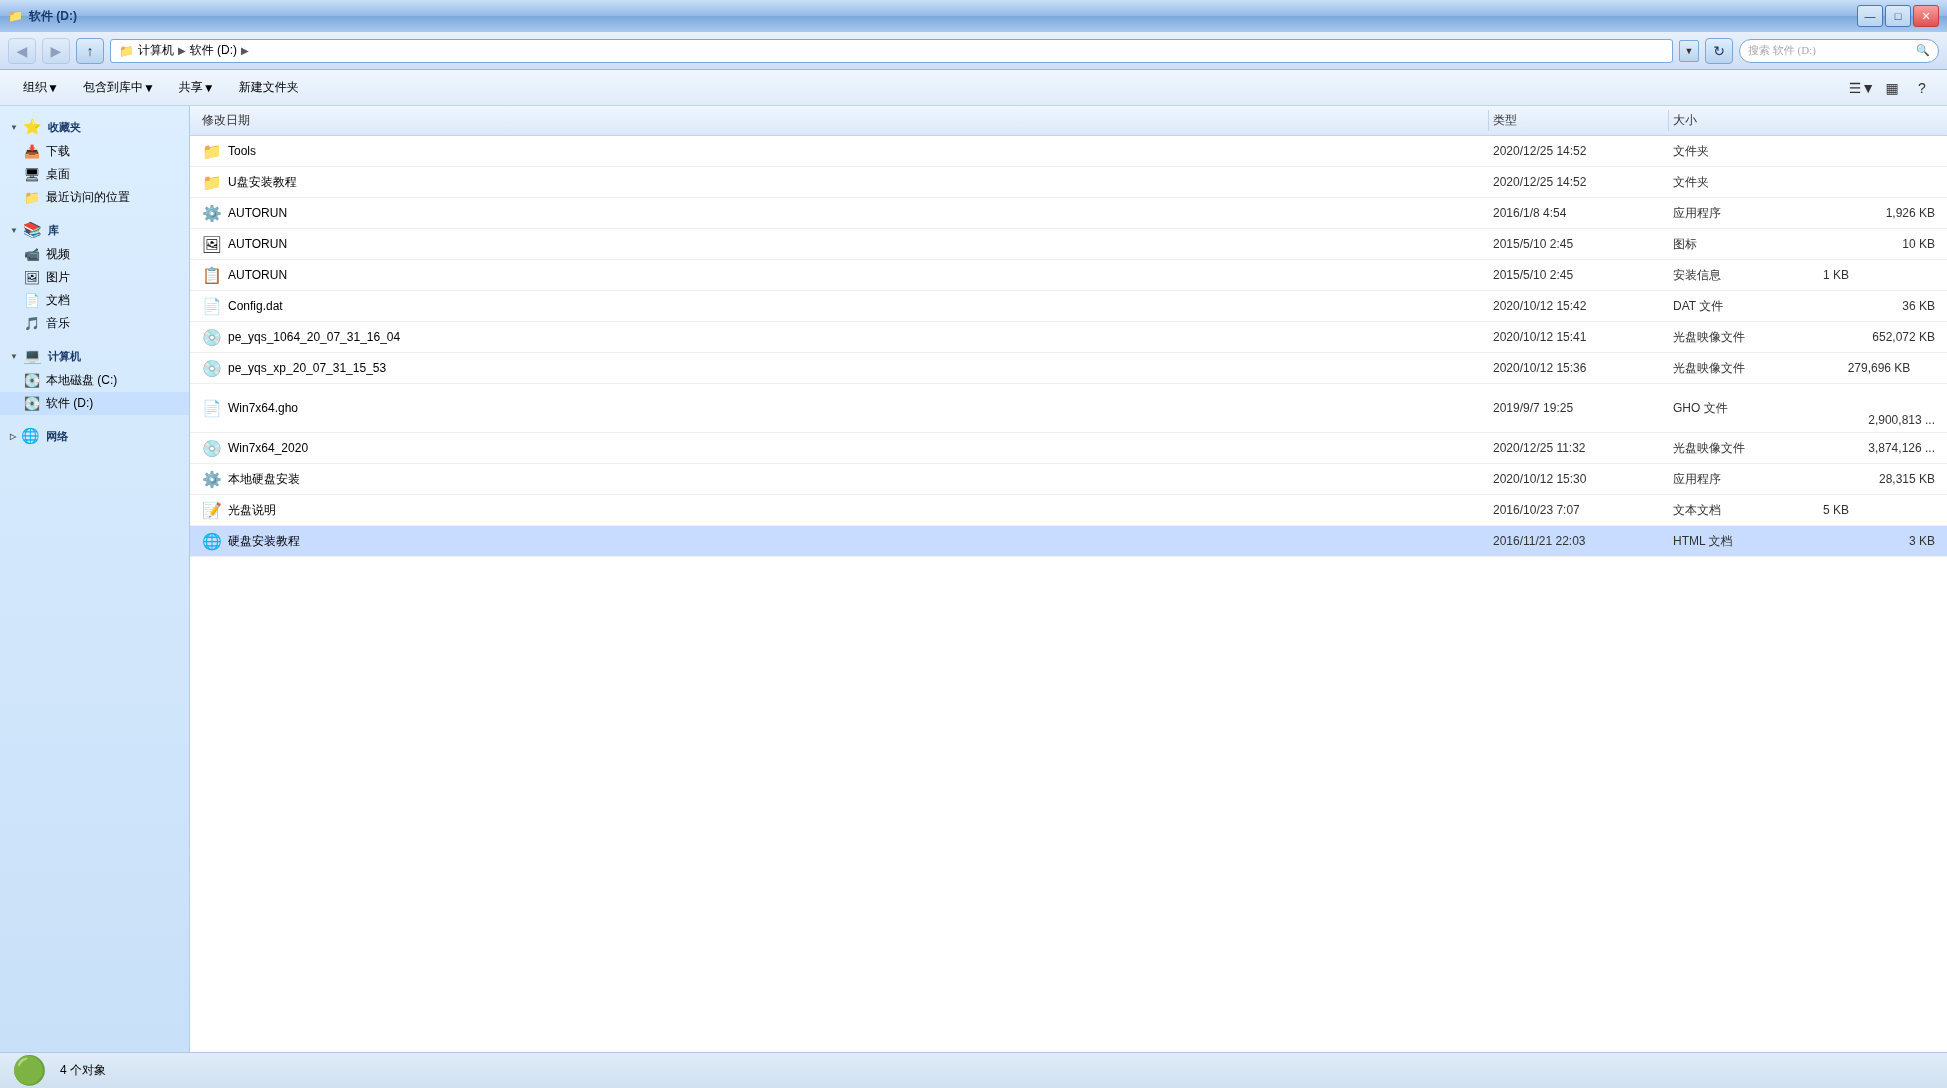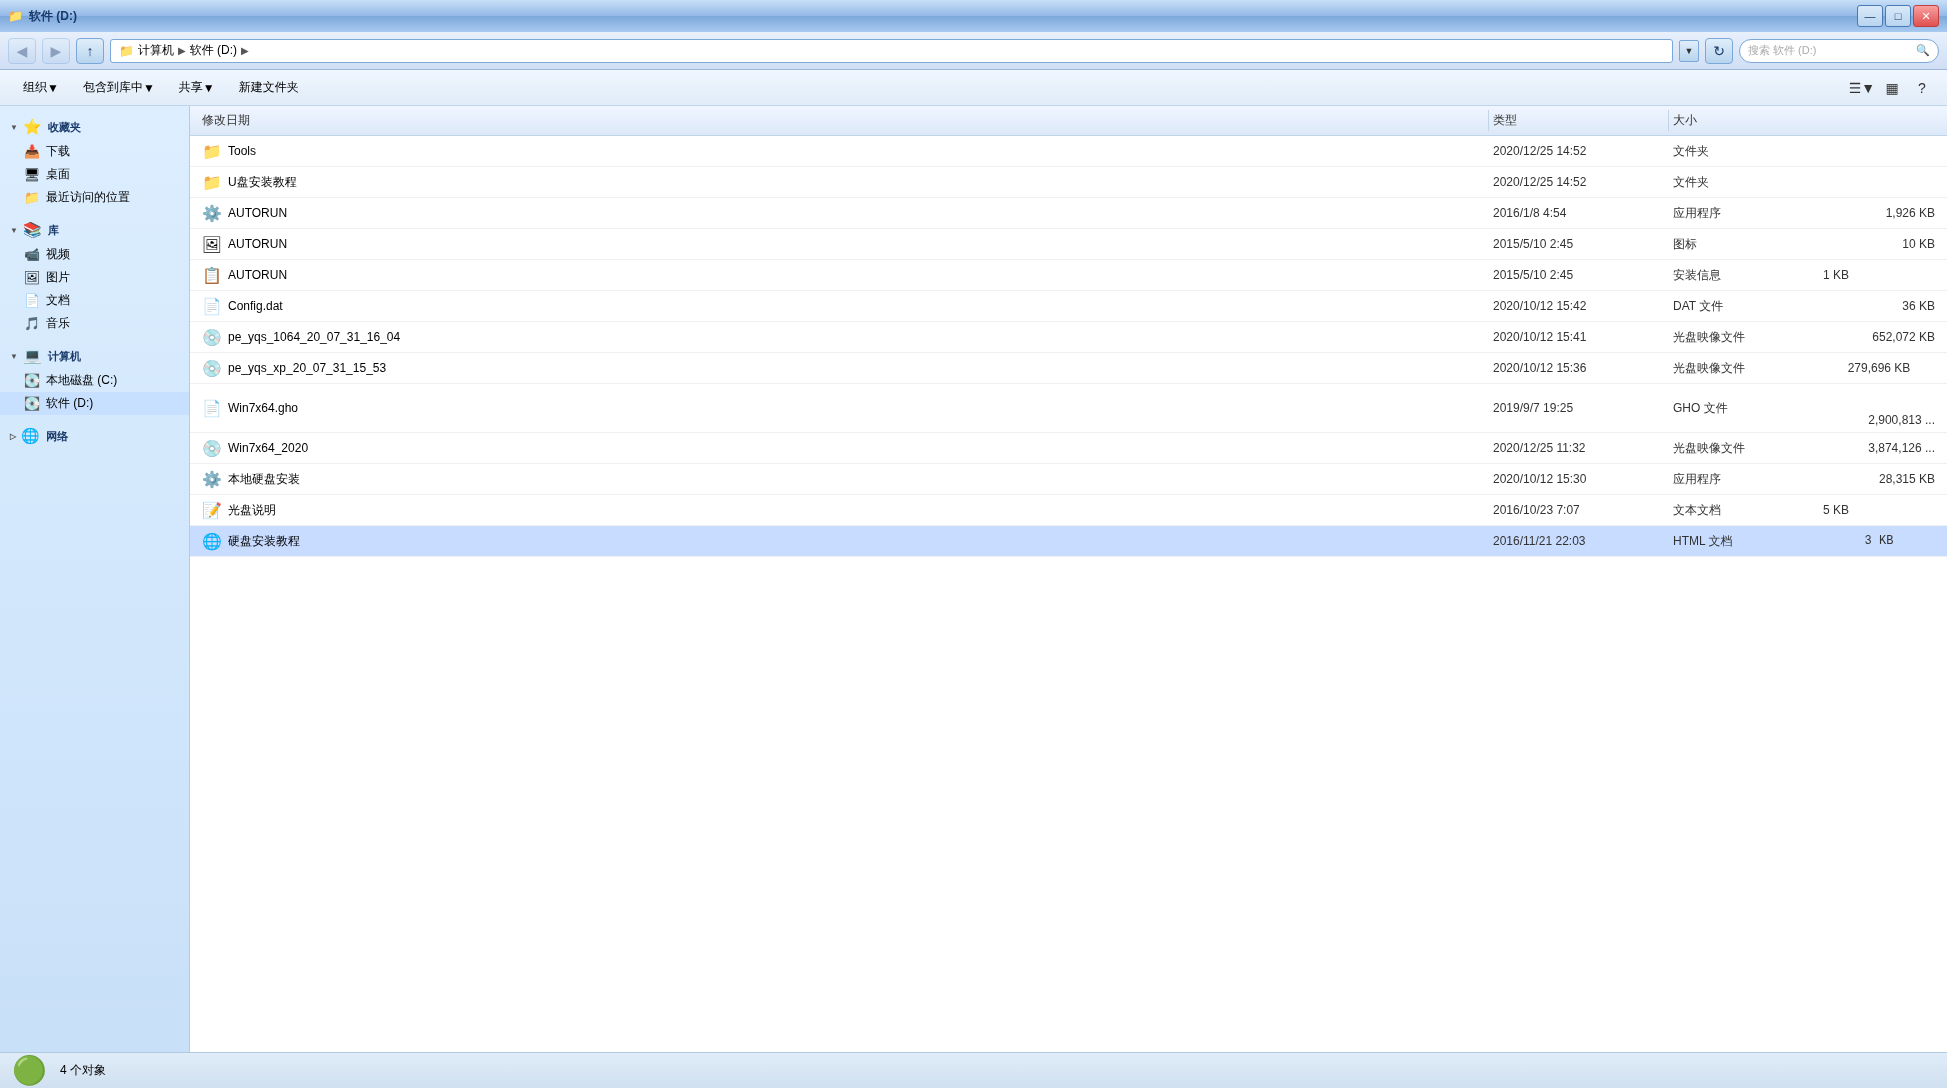--- a/index.html
+++ b/index.html
@@ -127,20 +127,21 @@
       height: 24px;
       border: 1px solid #7aa8d8;
       border-radius: 12px;
       background: #fff;
       display: flex;
       align-items: center;
       padding: 0 8px;
       gap: 20px;
       font-size: 11px;
       color: #888;
+      font-family: Liberation Serif, serif;
     }
 
     
     .toolbar {
       background: linear-gradient(to bottom, #f0f6ff, #e0ecf8);
       height: 36px;
       display: flex;
       align-items: center;
       padding: 0 12px;
       gap: 2px;
@@ -582,21 +583,21 @@
       <div class="file-cell">文本文档</div>
       <div class="file-cell" style="text-align:left;">5 KB</div>
     </div>
         <div class="file-row selected">
       <div class="file-name-cell">
         <span class="file-icon">🌐</span>
         <span>硬盘安装教程</span>
       </div>
       <div class="file-cell">2016/11/21 22:03</div>
       <div class="file-cell">HTML 文档</div>
-      <div class="file-cell" style="text-align:center;font-family:Liberation Mono, monospace;">3 KB</div>
+      <div class="file-cell" style="text-align:right;">3 KB</div>
     </div>
       </div>
 
     <div style="height: 300px;"></div>
   </div>
 </div>
 
 <div class="status-bar">
   <div class="status-icon">
     <span style="font-size:28px;">🟢</span>

